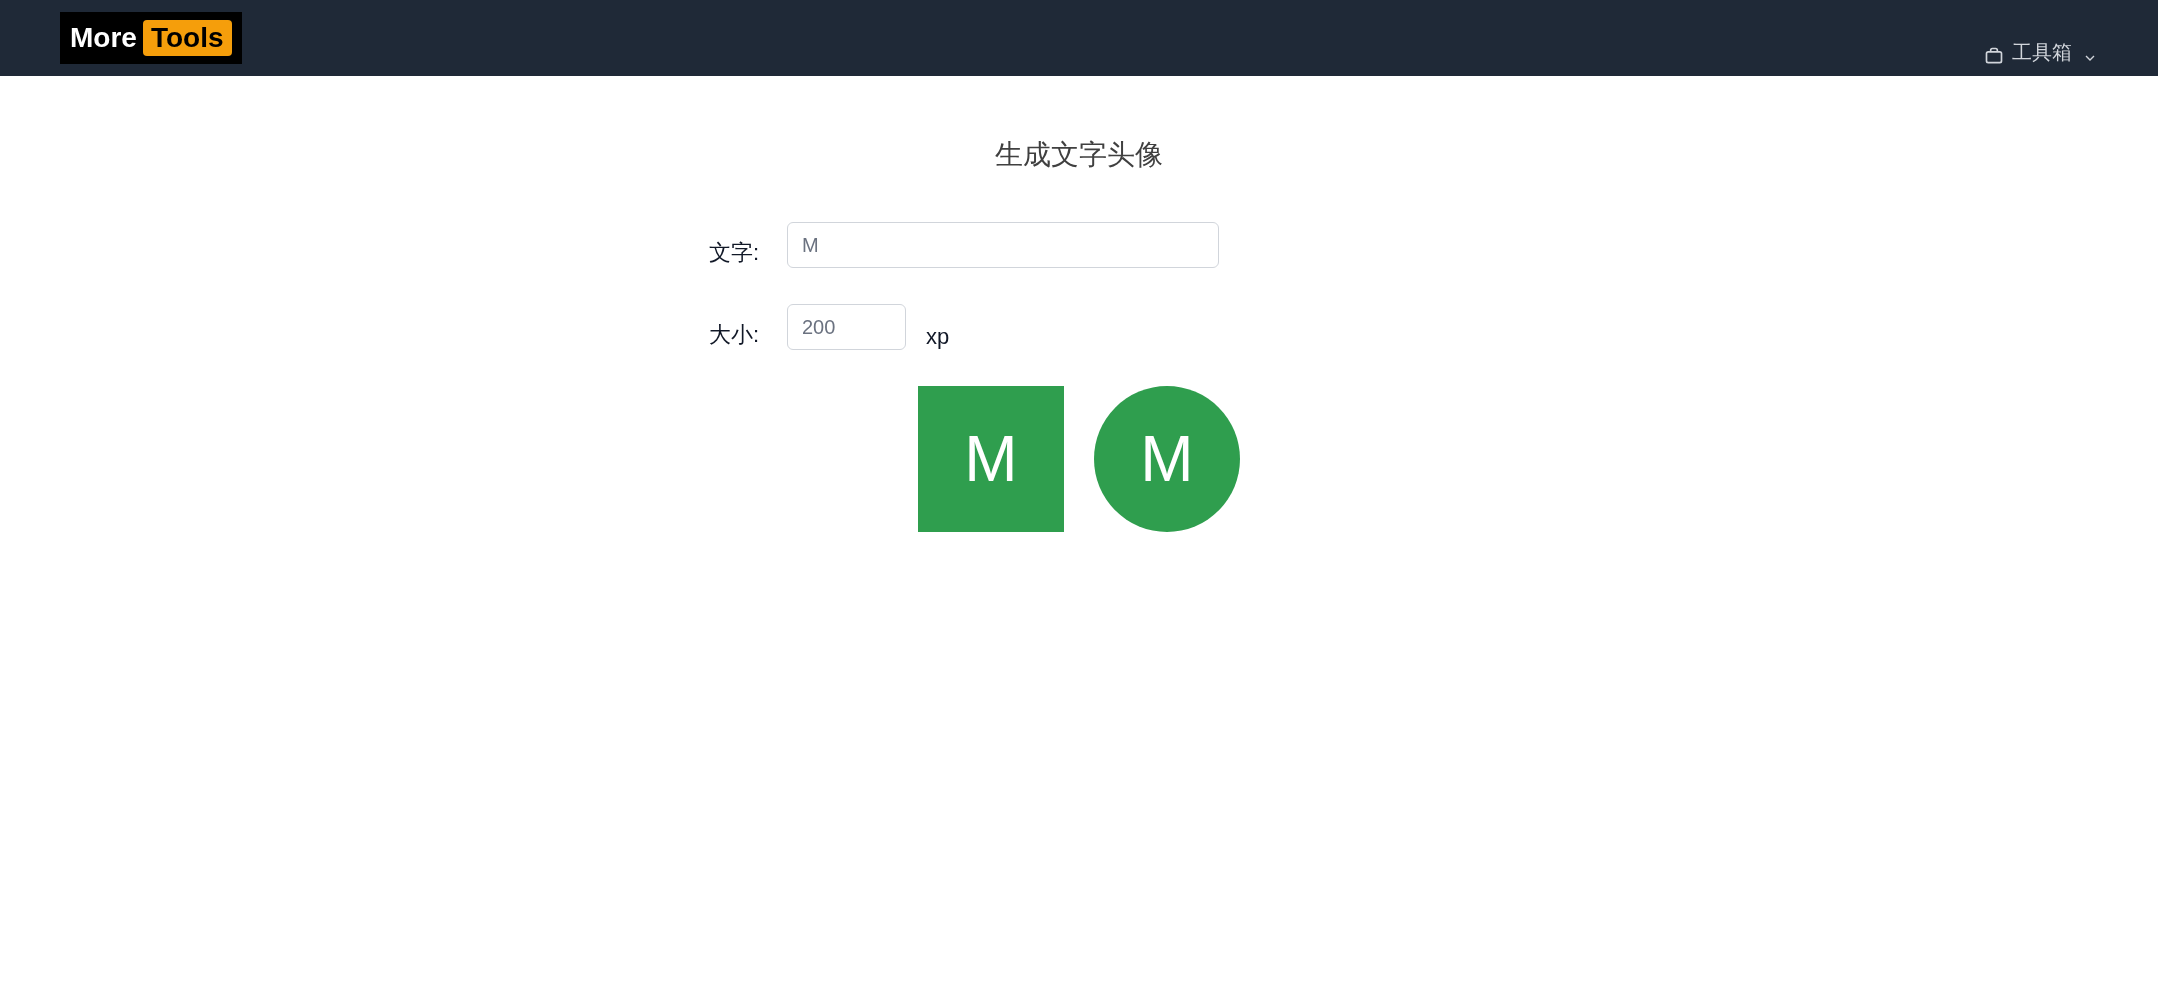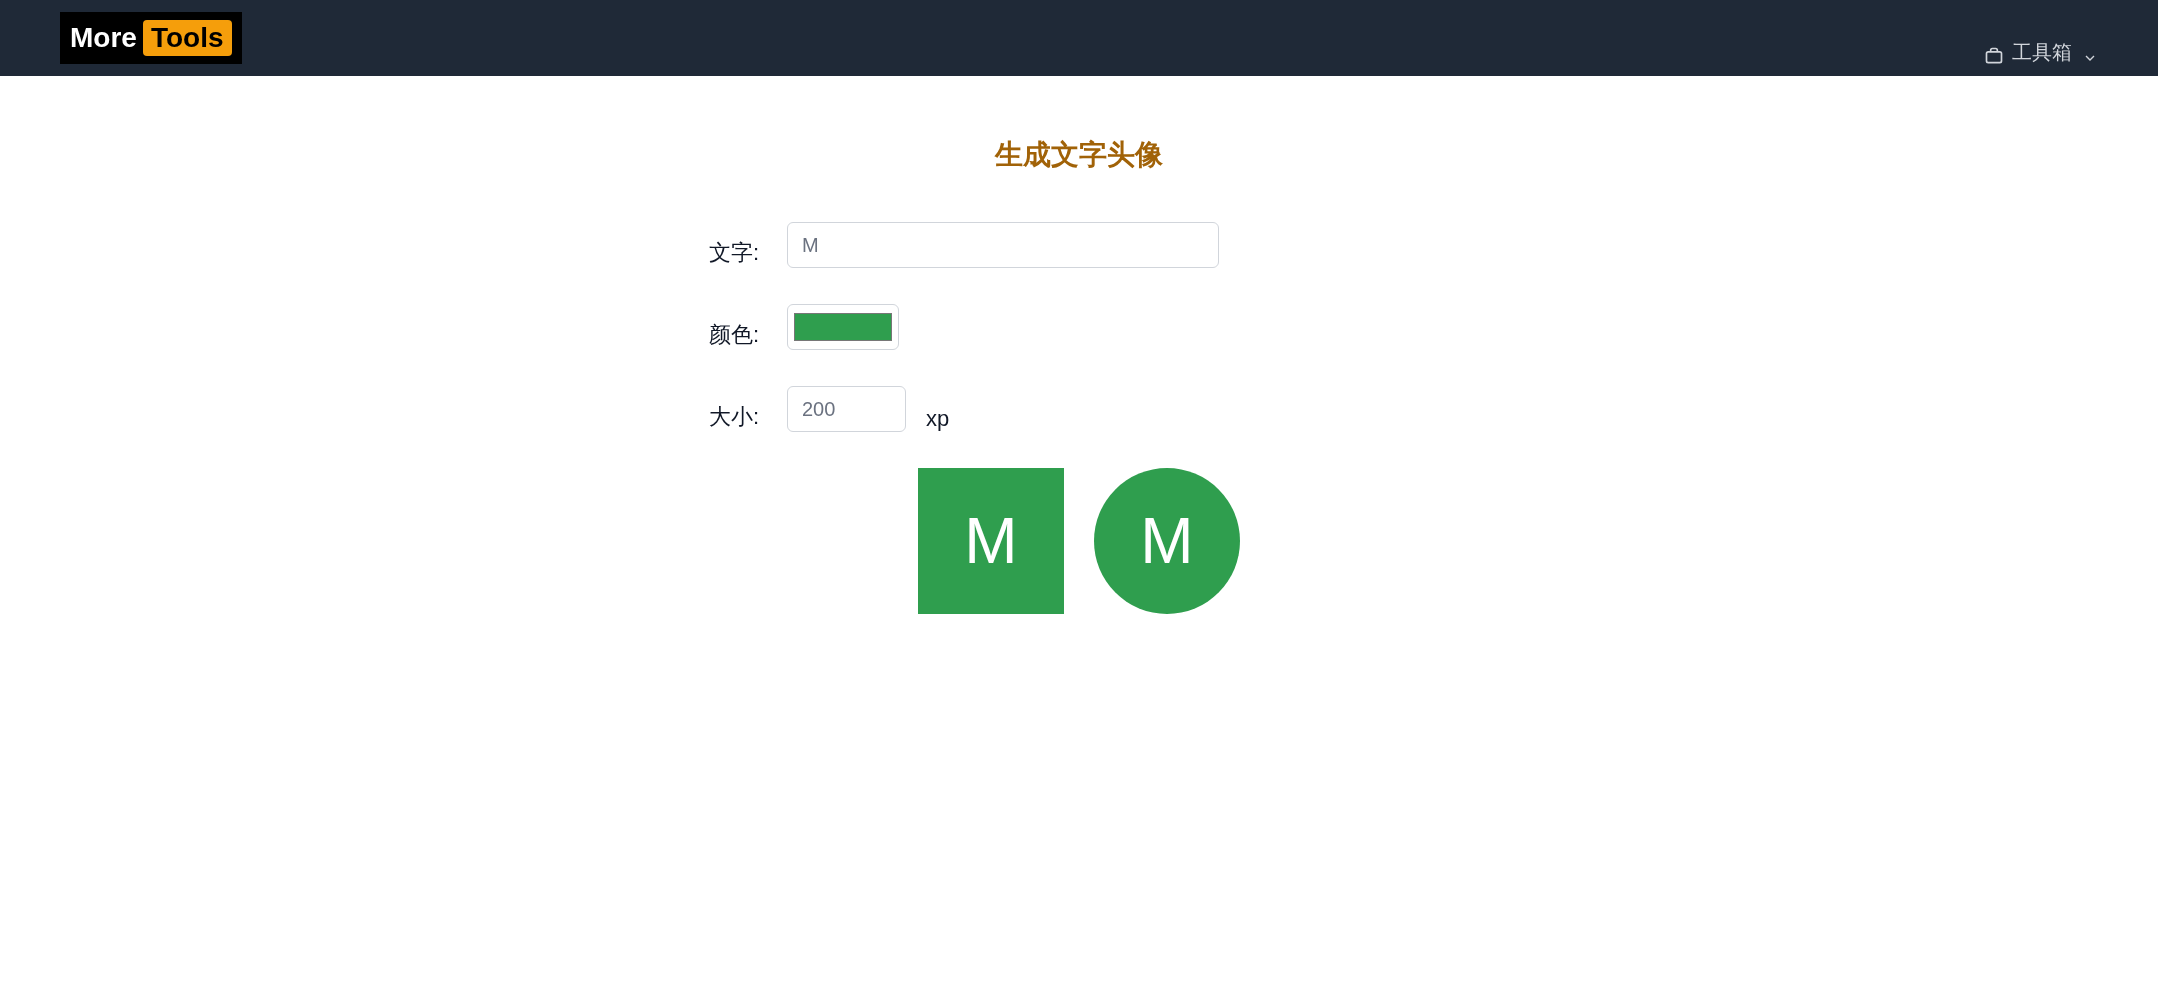--- a/index.html
+++ b/index.html
@@ -58,23 +58,23 @@
       margin-left: 2px;
     }
     .main {
       padding: 60px 0;
       display: flex;
       flex-direction: column;
       align-items: center;
     }
     .page-title {
       font-size: 28px;
-      color: #a16207;
+      color: #404040;
       margin-bottom: 48px;
-      font-weight: 700;
+      font-weight: 400;
     }
     .form-container {
       width: 740px;
     }
     .form-row {
       display: flex;
       align-items: flex-end;
       margin-bottom: 36px;
     }
     .form-label {
@@ -171,24 +171,20 @@
 
 <main class="main">
   <h1 class="page-title">生成文字头像</h1>
 
   <div class="form-container">
     <div class="form-row">
       <label class="form-label">文字:</label>
       <input type="text" class="text-input" value="M" style="">
     </div>
 
-    <div class="form-row">
-      <label class="form-label">颜色:</label>
-      <input type="color" class="color-input" value="#2f9e4e" style="">
-    </div>
 
     <div class="form-row">
       <label class="form-label">大小:</label>
       <input type="number" class="number-input" value="200" style="">
       <span class="unit-label">xp</span>
     </div>
 
     <div class="preview-row">
       <div class="avatar-square" style="background:#2F9E4E">
         <span>M</span>

